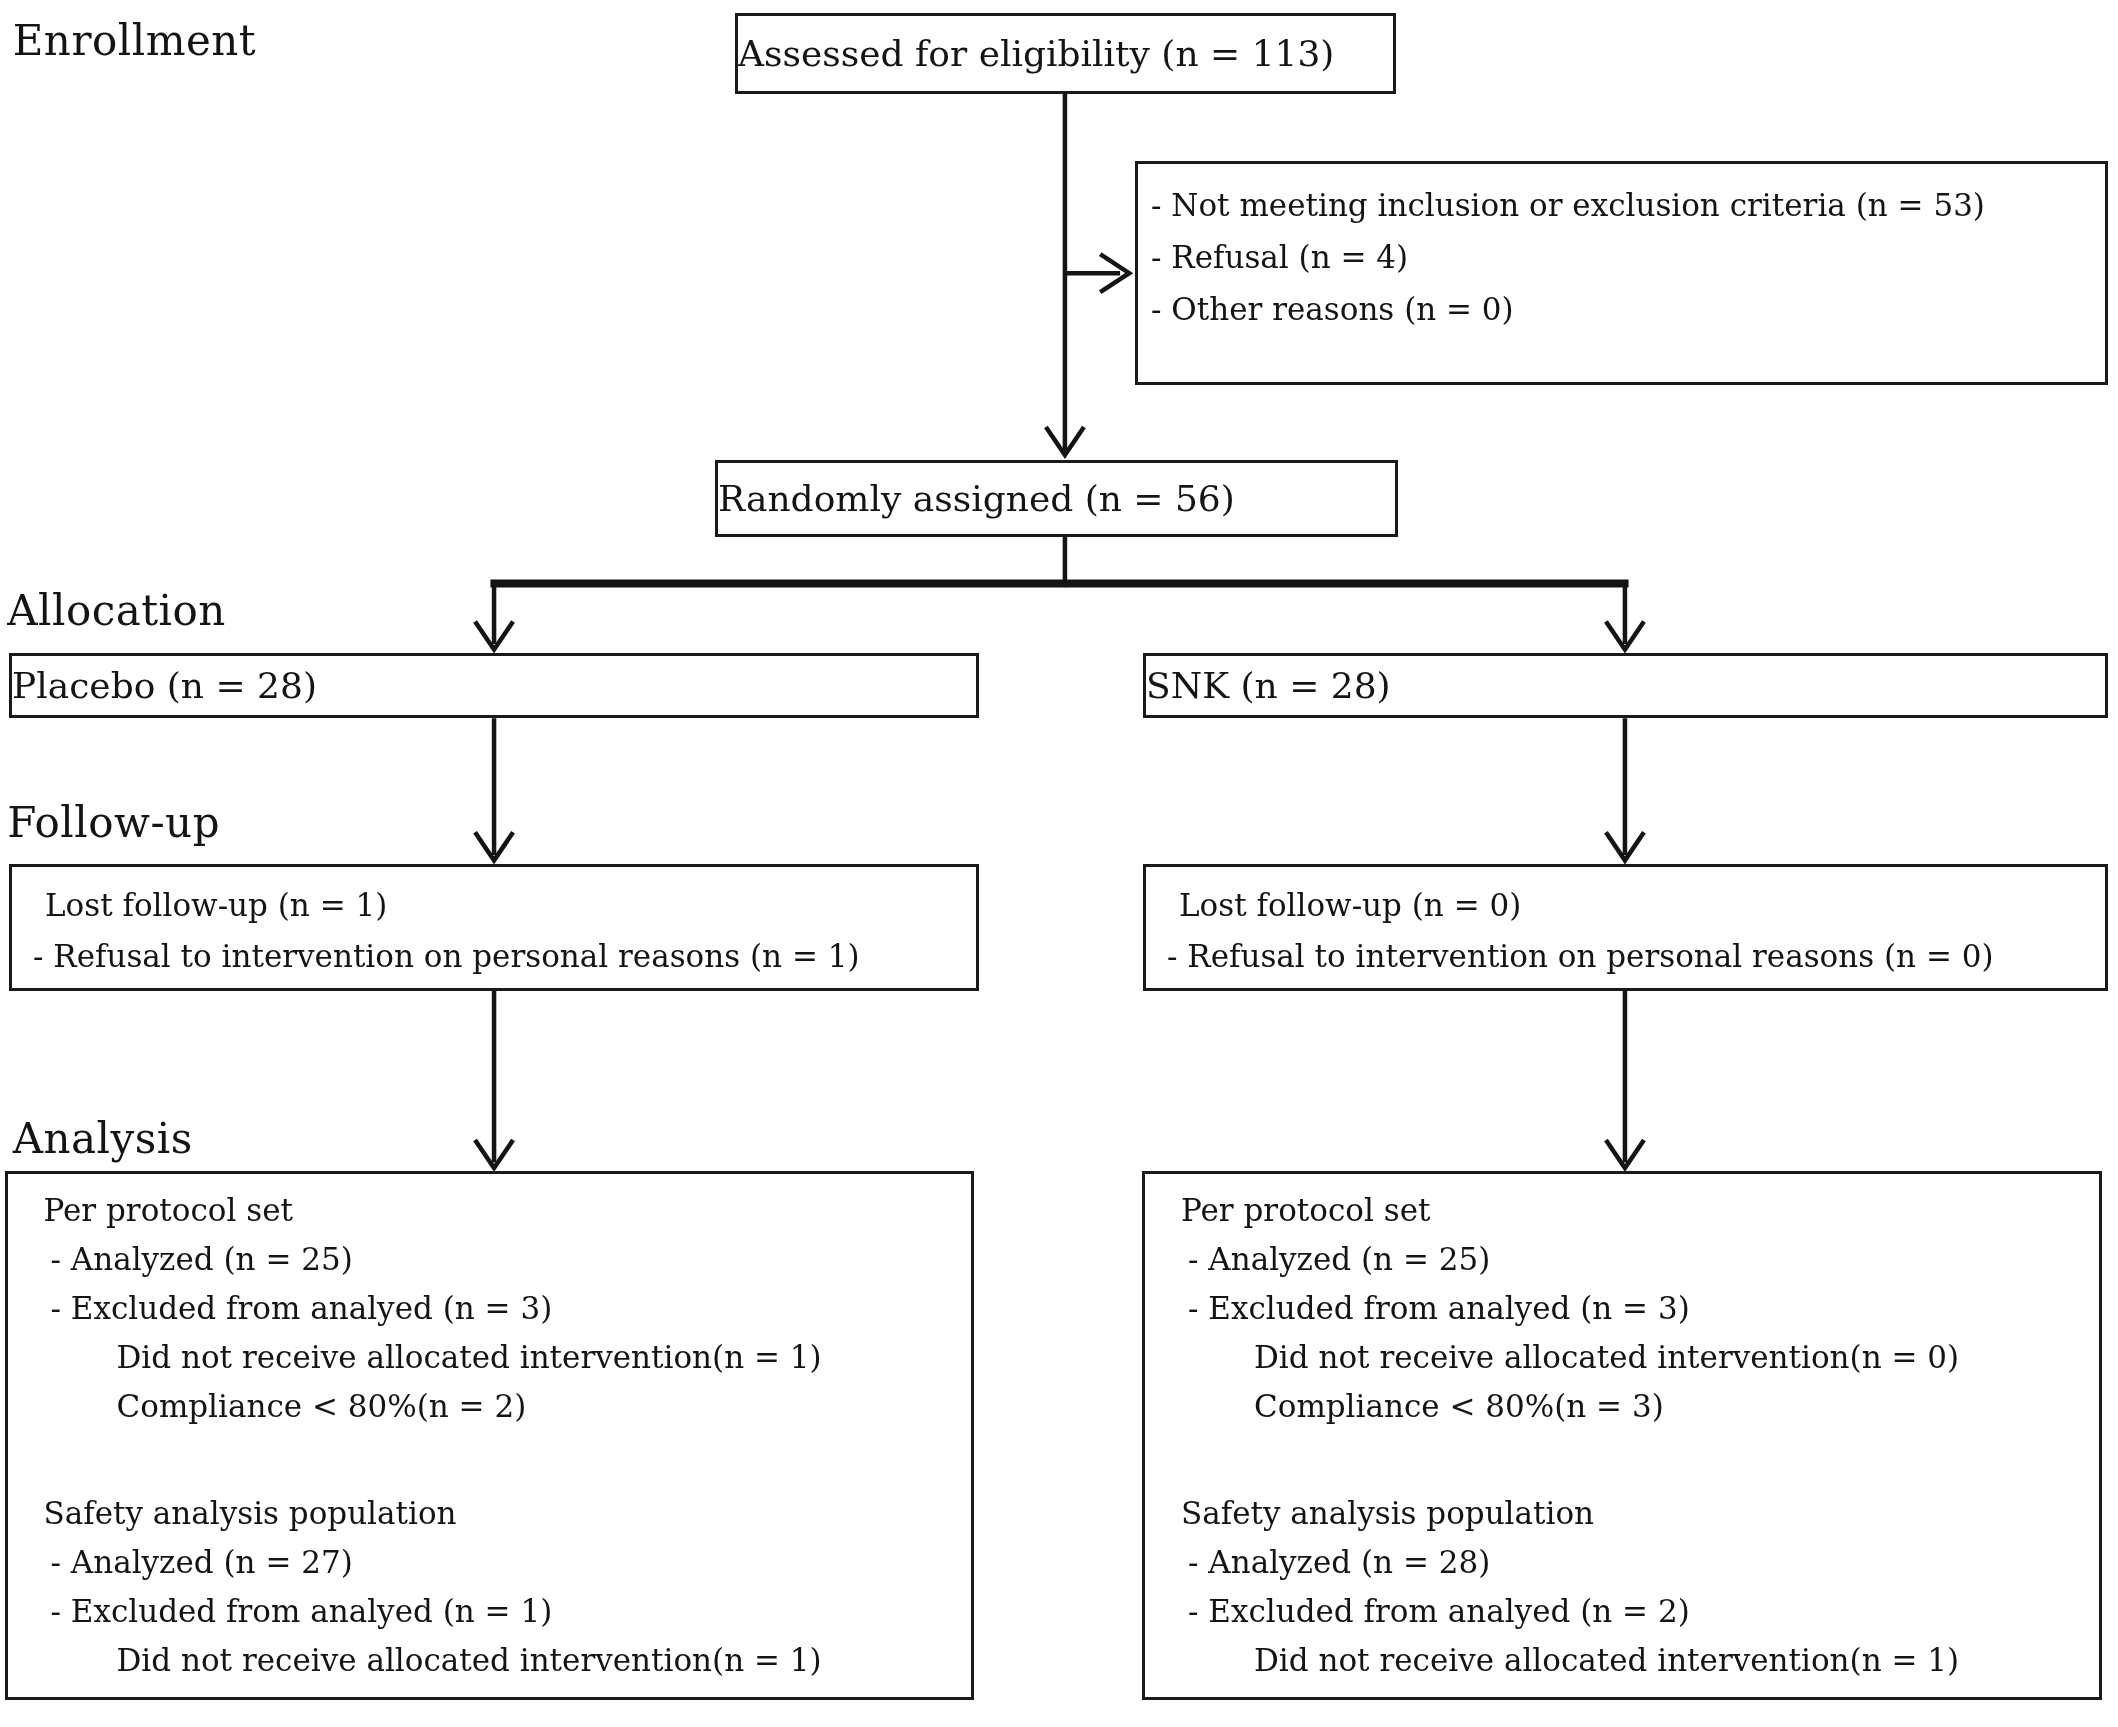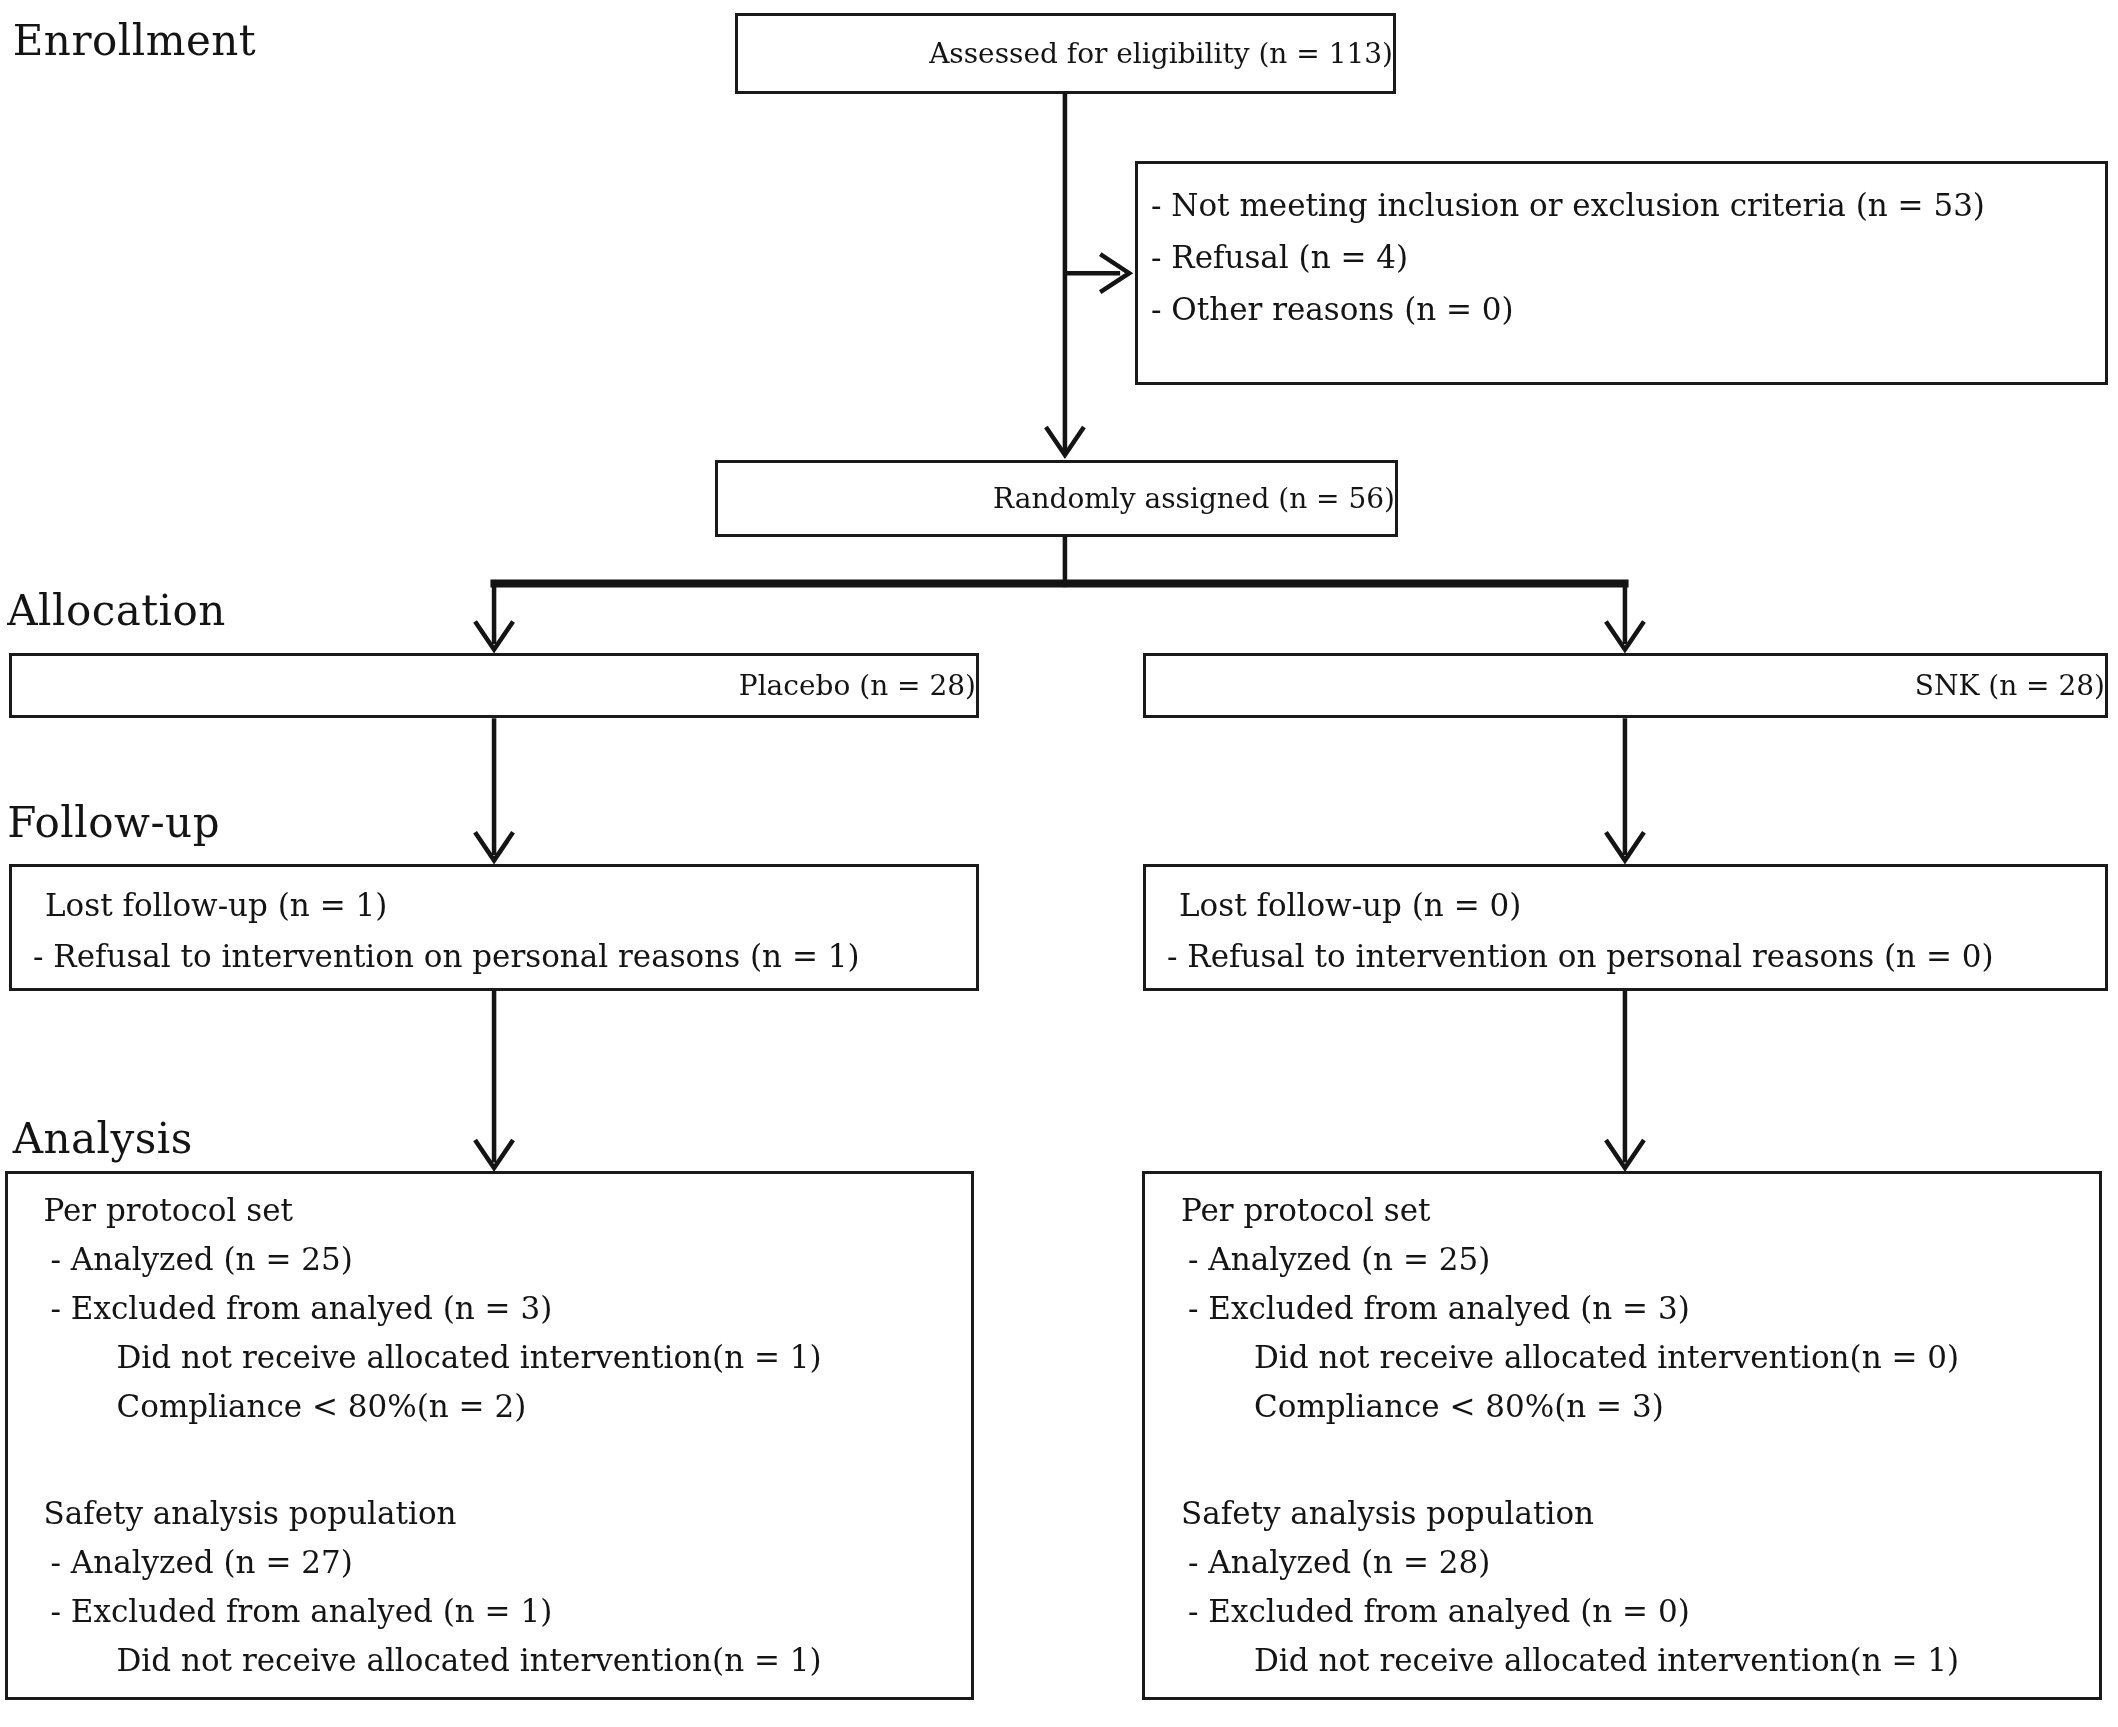--- a/index.html
+++ b/index.html
@@ -28,22 +28,22 @@
 
   .box {
     position: absolute;
     background: #ffffff;
     border: 3.6px solid #1a1a1a;
     box-sizing: border-box;
   }
   .center-box {
     display: flex;
     align-items: center;
-    justify-content: flex-end;
-    font-size: 28px;
+    justify-content: flex-start;
+    font-size: 36px;
     white-space: nowrap;
   }
   #box-assessed   { left: 735px;  top: 12.7px;   width: 661px;  height: 81px; }
   #box-excluded   { left: 1135px; top: 161px;  width: 973px; height: 224px; }
   #box-randomized { left: 715px;  top: 460px;  width: 683px;  height: 77px; }
   #box-placebo    { left: 9px;   top: 653px;  width: 970px; height: 65px; }
   #box-snk        { left: 1143px; top: 653px;  width: 965px; height: 65px; }
   #box-followup-placebo { left: 9px;   top: 864px; width: 970px; height: 127px; }
   #box-followup-snk     { left: 1143px; top: 864px; width: 965px; height: 127px; }
   #box-analysis-placebo { left: 4.5px;    top: 1171px; width: 969px; height: 529px; }
@@ -133,21 +133,21 @@
 
 <div class="box lines-box analysis" id="box-analysis-snk">
   <div class="ln title">Per protocol set</div>
   <div class="ln dash">- Analyzed (n = 25)</div>
   <div class="ln dash">- Excluded from analyed (n = 3)</div>
   <div class="ln deep">Did not receive allocated intervention(n = 0)</div>
   <div class="ln deep">Compliance &lt; 80%(n = 3)</div>
   <div class="group-gap"></div>
   <div class="ln title">Safety analysis population</div>
   <div class="ln dash">- Analyzed (n = 28)</div>
-  <div class="ln dash">- Excluded from analyed (n = 0)</div>
+  <div class="ln dash">- Excluded from analyed (n = 2)</div>
   <div class="ln deep">Did not receive allocated intervention(n = 1)</div>
 </div>
 
 <svg class="connectors" width="2119" height="1728" viewBox="0 0 2342 1910">
 
   <line x1="1177" y1="102" x2="1177" y2="500" stroke-width="5"></line>
   <polyline points="1156,472 1177,503 1198,472" stroke-width="5"></polyline>
 
   <line x1="1177" y1="302" x2="1238" y2="302" stroke-width="5"></line>
   <polyline points="1216,281 1248,302 1216,323" stroke-width="5"></polyline>

